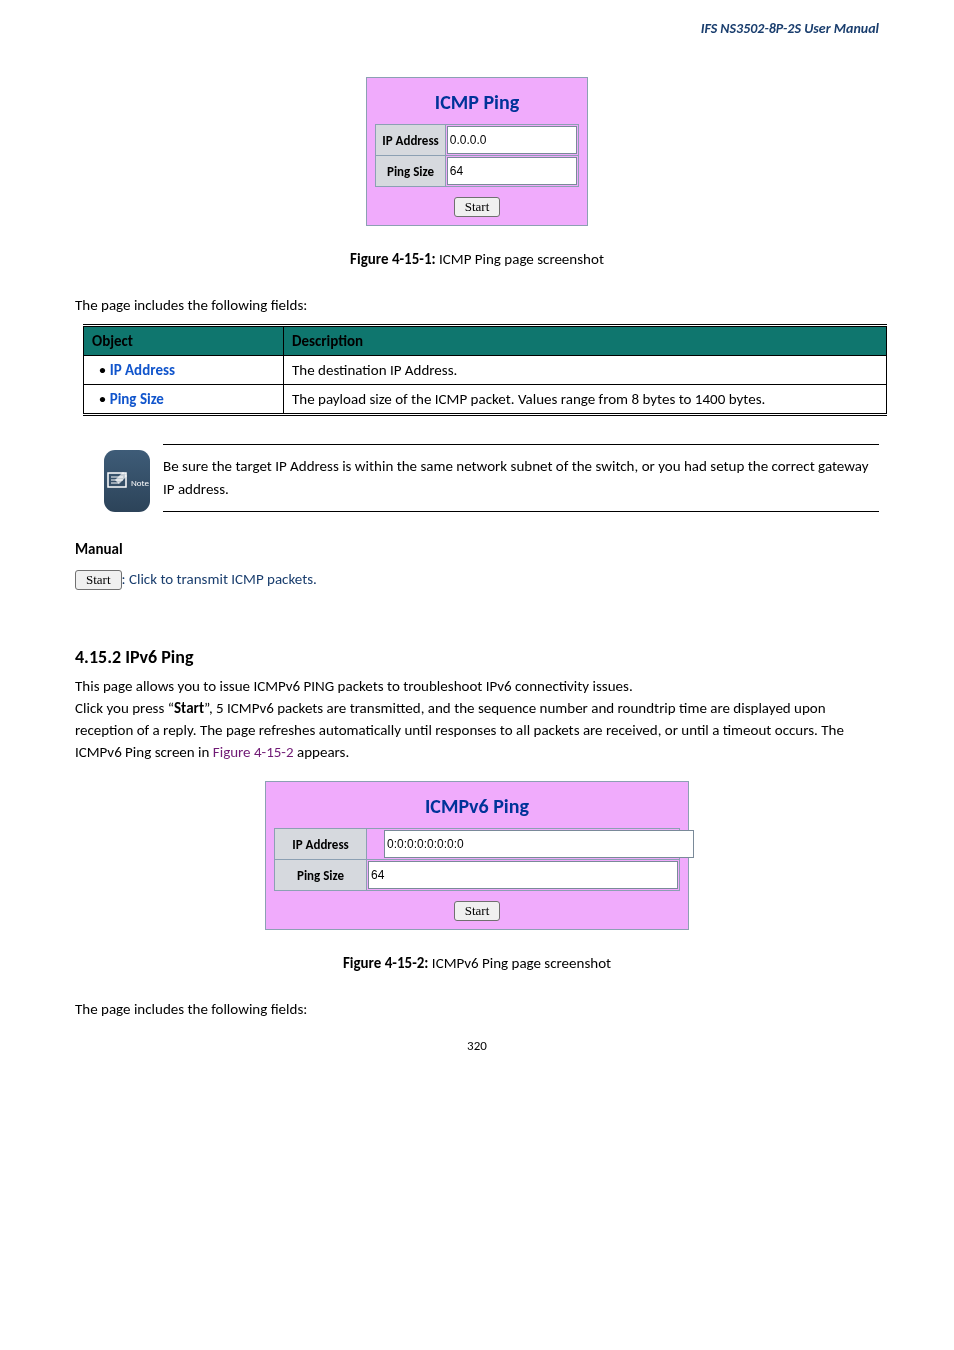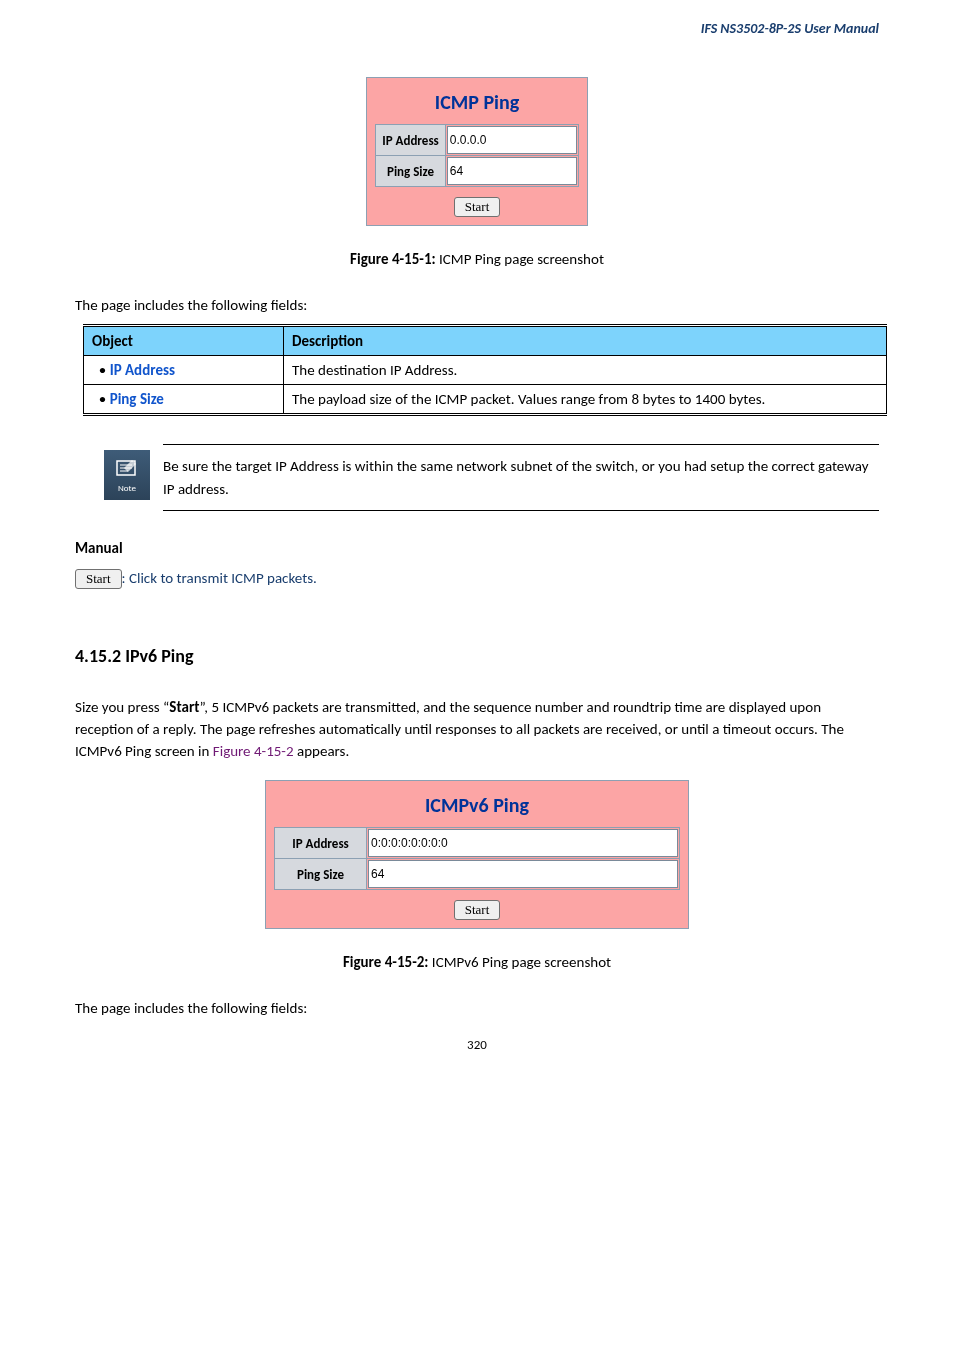--- a/index.html
+++ b/index.html
@@ -21,21 +21,21 @@
     color: #1a3e6e;
     font-style: italic;
     font-weight: bold;
     font-size: 14px;
     margin-bottom: 40px;
   }
   .panel {
     border: 1px solid #8ca0b3;
     display: inline-block;
     padding: 8px;
-    background: #fca5a5;
+    background: #f0abfc;
   }
   .panel-center {
     text-align: center;
     margin-bottom: 24px;
   }
   .panel-title {
     color: #003399;
     font-weight: bold;
     font-size: 20px;
     text-align: center;
@@ -84,21 +84,21 @@
   .body-text {
     margin: 0 0 10px 0;
     font-size: 15px;
   }
   .fields-table {
     width: 100%;
     border-collapse: collapse;
     margin: 0 auto 28px 8px;
   }
   .fields-table th {
-    background: #7dd3fc;
+    background: #0f766e;
     border: 1px solid #000;
     text-align: left;
     padding: 5px 8px;
     font-weight: bold;
     font-size: 15px;
   }
   .fields-table td {
     border: 1px solid #000;
     padding: 5px 8px;
     font-size: 15px;
@@ -126,25 +126,24 @@
   .note-icon-wrap {
     width: 48px;
     display: flex;
     flex-direction: column;
     align-items: center;
     justify-content: flex-start;
     padding-top: 6px;
   }
   .note-icon-bg {
     width: 46px;
-    height: 50px;
+    height: 62px;
     background: linear-gradient(#3e5c78, #2c4359);
-    border-radius: 0;
+    border-radius: 11px;
     display: flex;
-    flex-direction: column;
     align-items: center;
     justify-content: center;
   }
   .note-icon-label {
     color: #fff;
     font-size: 9px;
     margin-top: 2px;
   }
   .note-text-wrap {
     flex: 1;
@@ -260,32 +259,32 @@
 
 <p class="buttons-heading">Manual</p>
 
 <p class="btn-line">
   <span class="inline-btn">Start</span><span class="btn-desc">: Click to transmit ICMP packets.</span>
 </p>
 
 <p class="section-heading">4.15.2 IPv6 Ping</p>
 
 <p class="section-body">
-  <br>
-  <span>Size you press “</span><b>Start</b><span>”, 5 ICMPv6 packets are transmitted, and the sequence number and roundtrip time are displayed upon reception of a reply. The page refreshes automatically until responses to all packets are received, or until a timeout occurs. The ICMPv6 Ping screen in </span><span class="link-inline">Figure 4-15-2</span><span> appears.</span>
+  <span>This page allows you to issue ICMPv6 PING packets to troubleshoot IPv6 connectivity issues.</span><br>
+  <span>Click you press “</span><b>Start</b><span>”, 5 ICMPv6 packets are transmitted, and the sequence number and roundtrip time are displayed upon reception of a reply. The page refreshes automatically until responses to all packets are received, or until a timeout occurs. The ICMPv6 Ping screen in </span><span class="link-inline">Figure 4-15-2</span><span> appears.</span>
 </p>
 
 <div class="panel-center">
   <div class="panel" style="width:424px;">
     <div class="panel-title">ICMPv6 Ping</div>
     <table class="form-table" style="width:100%;">
       <tbody>
           <tr>
         <td class="lbl" style="width:92px;">IP Address</td>
-        <td class="val"><input type="text" style="width: 100%;" value="0:0:0:0:0:0:0:0"></td>
+        <td class="val"><input type="text" style="width: 100%; margin-left: 16px;" value="0:0:0:0:0:0:0:0"></td>
       </tr>
       <tr>
         <td class="lbl">Ping Size</td>
         <td class="val"><input type="text" style="width: 100%;" value="64"></td>
       </tr>
     </tbody>
       </table>
     <div class="btn-row">
       <button class="btn">Start</button>
     </div>

